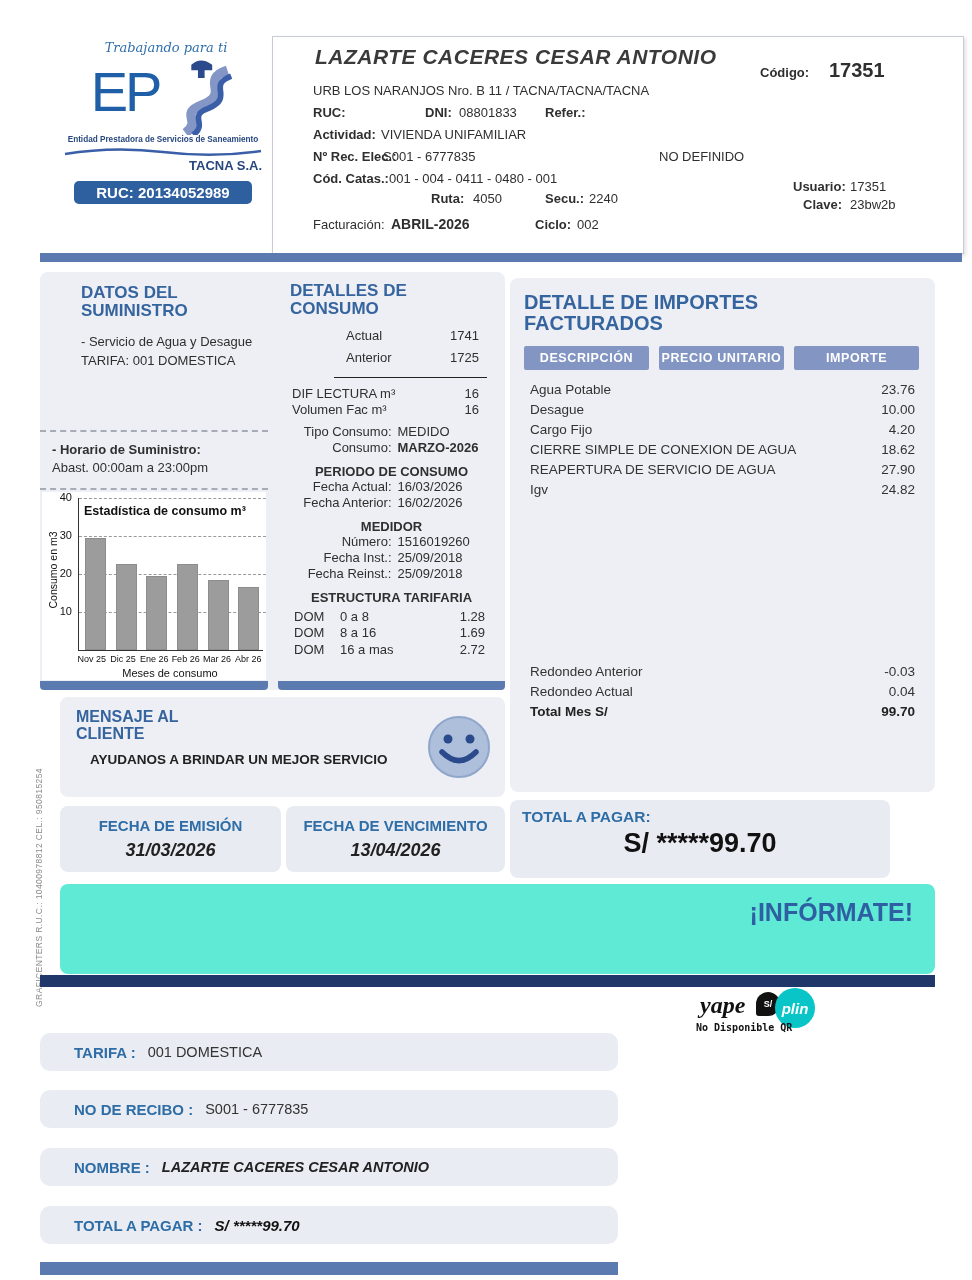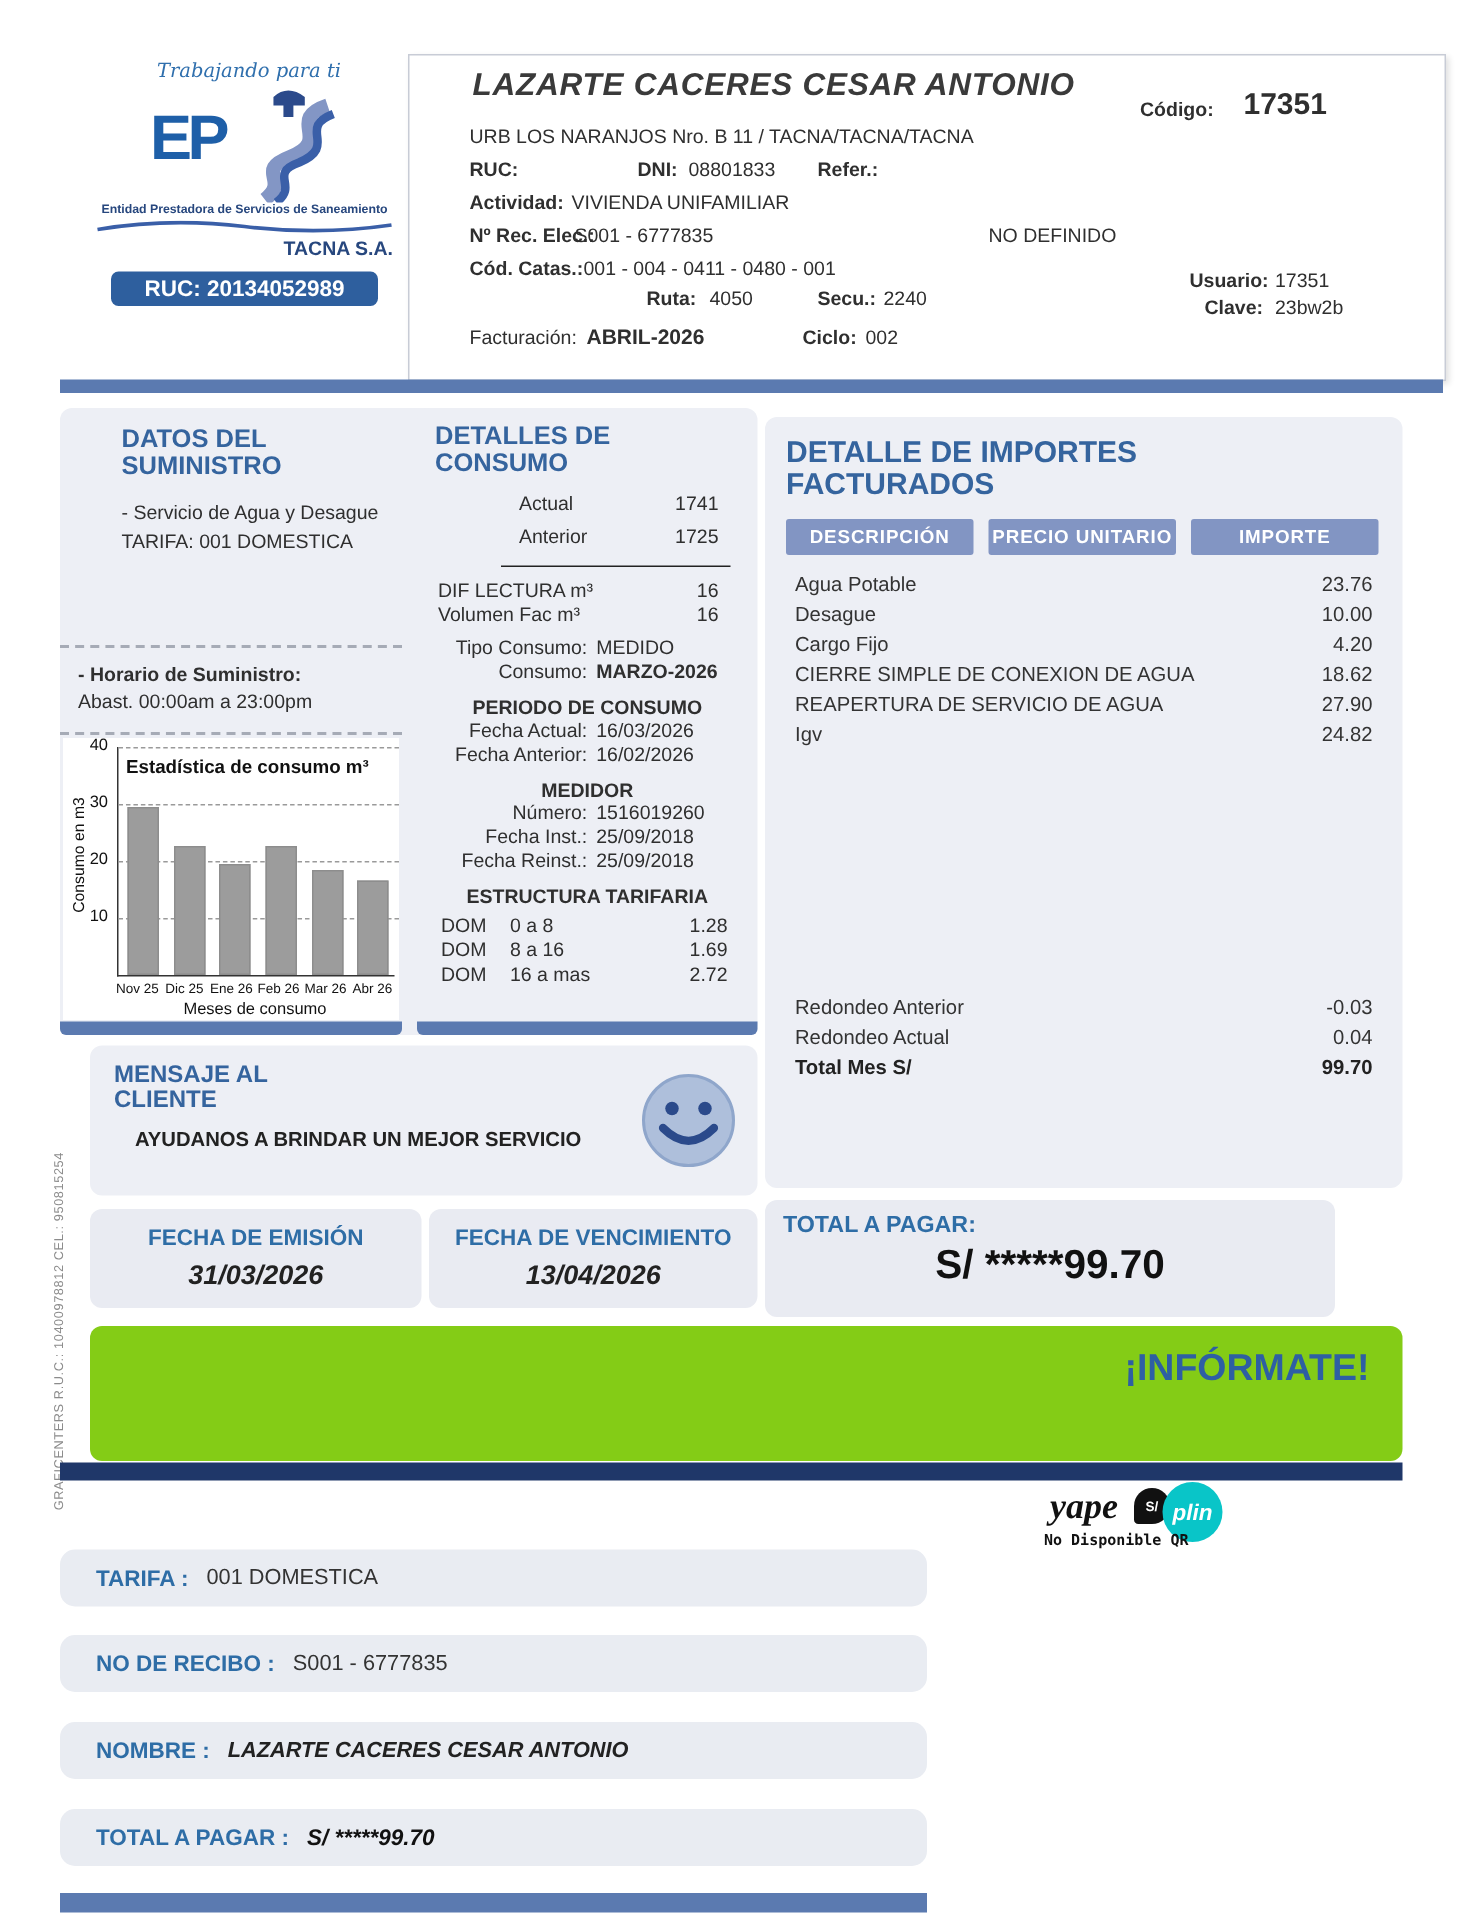--- a/index.html
+++ b/index.html
@@ -4,21 +4,21 @@
 <style>
   html,body{margin:0;padding:0;background:#ffffff;}
   #page{position:relative;width:972px;height:1280px;background:#ffffff;overflow:hidden;
         font-family:"Liberation Sans",sans-serif;color:#2f2f2f;}
   .abs{position:absolute;}
 
   
   #logo-block{left:56px;top:40px;width:214px;text-align:center;}
   .tagline{font-family:"DejaVu Serif",serif;font-style:italic;color:#2f6fad;font-size:13px;margin-left:6px;}
   .eps-row{display:flex;justify-content:center;align-items:flex-start;height:78px;margin-top:2px;}
-  .eps-letters{font-size:42px;font-weight:bold;color:#1e5fa8;letter-spacing:-3px;line-height:70px;}
+  .eps-letters{font-size:56px;font-weight:normal;color:#1e5fa8;letter-spacing:-3px;line-height:70px;}
   .entidad{font-size:8.2px;font-weight:bold;color:#27477e;margin-top:0px;}
   .tacna{font-size:13px;font-weight:bold;color:#27477e;text-align:right;padding-right:8px;margin-top:-4px;}
   .ruc-pill{background:#2e5f9e;color:#ffffff;font-weight:bold;font-size:15px;border-radius:5px;
             width:178px;margin:8px auto 0;padding:3px 0;}
 
   
   #header-box{left:272px;top:36px;width:690px;height:216px;background:#fff;border:1px solid #c8ccd6;
               box-shadow:2px 2px 4px rgba(0,0,0,.12);font-size:13px;}
   #header-box .abs{white-space:nowrap;}
   .hname{font-size:21px;font-weight:bold;font-style:italic;color:#3a3a3a;letter-spacing:.5px;}
@@ -93,36 +93,36 @@
   
   .fecha-box{background:#e9ebf2;border-radius:8px;text-align:center;}
   #femision{left:60px;top:806px;width:221px;height:66px;}
   #fvenc{left:286px;top:806px;width:219px;height:66px;}
   .fecha-label{color:#2e6da6;font-weight:bold;font-size:15px;margin-top:11px;}
   .fecha-value{font-size:18px;font-weight:bold;font-style:italic;color:#222;margin-top:6px;}
   #total-box{left:510px;top:800px;width:380px;height:78px;background:#e9ebf2;border-radius:8px;}
   #total-label{color:#2e6da6;font-weight:bold;font-size:15.5px;margin:8px 0 0 12px;}
   #total-value{text-align:center;font-size:27px;font-weight:bold;color:#111;margin-top:2px;}
 
-  #informate-box{left:60px;top:884px;width:875px;height:90px;background:#84cc16;border-radius:8px;
+  #informate-box{left:60px;top:884px;width:875px;height:90px;background:#5eead4;border-radius:8px;
                  text-align:right;box-sizing:border-box;padding:14px 22px;}
   #informate-box .txt{color:#2e5fa3;font-weight:bold;font-size:25px;}
 
   
   #yape-text{left:700px;top:992px;font-family:"Liberation Serif",serif;font-style:italic;font-weight:bold;
              font-size:24px;color:#111;}
   #yape-badge{left:756px;top:992px;width:24px;height:24px;background:#111;border-radius:50% 50% 50% 12%;
               color:#fff;font-size:9px;font-weight:bold;display:flex;align-items:center;justify-content:center;}
   #plin-badge{left:775px;top:988px;width:40px;height:40px;background:#09c5c8;border-radius:50%;
               color:#fff;font-weight:bold;font-style:italic;font-size:15px;display:flex;align-items:center;justify-content:center;}
   #qr-note{left:682px;top:1022px;font-family:"DejaVu Sans Mono",monospace;font-weight:bold;font-size:10px;color:#111;padding-left:14px;}
 
   
   .res-row{position:absolute;left:40px;width:578px;height:38px;background:#e9ecf2;border-radius:10px;
-           display:flex;align-items:center;padding-left:24px;box-sizing:border-box;}
+           display:flex;align-items:center;padding-left:34px;box-sizing:border-box;}
   .res-label{color:#2e6da6;font-weight:bold;font-size:15px;white-space:pre;}
   .res-value{font-size:14.5px;color:#333;margin-left:12px;}
   .res-value.it{font-style:italic;font-weight:bold;color:#222;}
   .res-value.bit{font-style:italic;font-weight:bold;font-size:15px;color:#111;}
 
   #printer-credit{left:34px;top:768px;writing-mode:vertical-rl;transform:rotate(180deg);
                   font-size:8.5px;color:#8b8b8b;letter-spacing:.4px;}
 </style>
 </head>
 <body>

